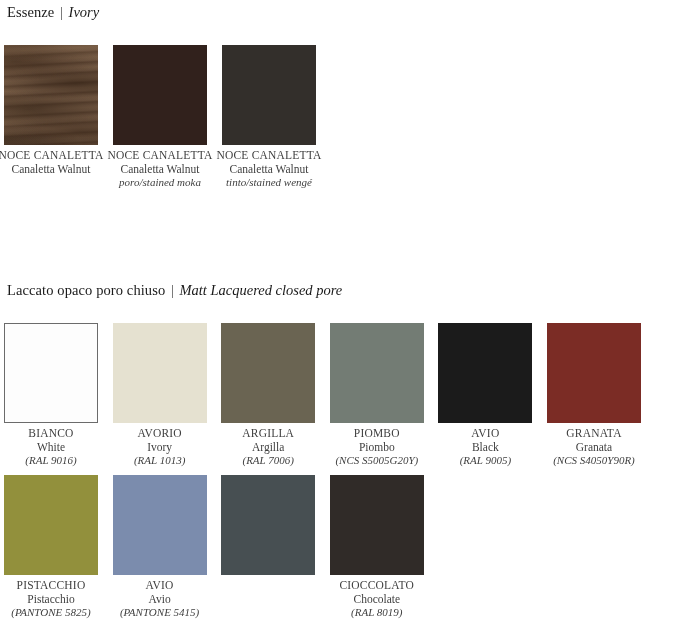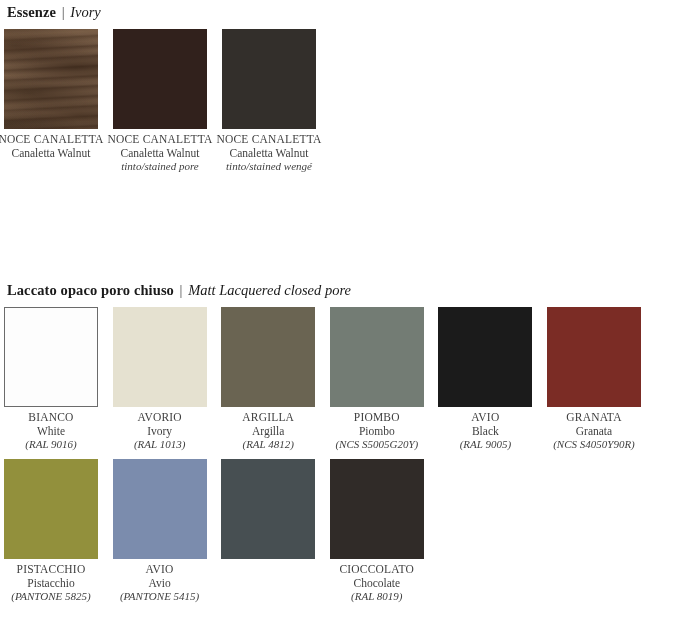--- a/index.html
+++ b/index.html
@@ -20,21 +20,21 @@
   
   .section-heading {
     position: absolute;
     left: 7px;
     font-size: 14.5px;
     line-height: 16px;
     white-space: nowrap;
     color: #1a1a1a;
   }
   .section-heading .it-name {
-    font-weight: bold;
+    font-weight: normal;
     letter-spacing: 0.1px;
     margin-top: 28px;
   }
   .section-heading .divider {
     font-weight: normal;
     color: #4a4a4a;
     padding: 0 2px;
   }
   .section-heading .en-name {
     font-style: italic;
@@ -52,20 +52,21 @@
   #wood-row  { top: 29px;  left: 7px; }
   #matt-row1 { top: 307px; left: 7px; }
   #matt-row2 { top: 459px; left: 7px; }
 
   .swatch-cell {
     width: 88px;
     margin-right: 20.6px;
     display: flex;
     flex-direction: column;
     align-items: center;
+    margin-top: 16px;
   }
   #wood-row .swatch-cell { margin-right: 21px; }
   .swatch-cell:last-child { margin-right: 0; }
 
   .chip {
     width: 94px;
     height: 100px;
     box-sizing: border-box;
     position: relative;
     overflow: hidden;
@@ -163,21 +164,21 @@
       <span class="cap-en">Canaletta Walnut</span>
 
     </div>
   </div>
 
   <div class="swatch-cell">
     <div class="chip" style="background-color: rgb(49, 33, 28);"></div>
     <div class="caption">
       <span class="cap-it">NOCE CANALETTA</span>
       <span class="cap-en">Canaletta Walnut</span>
-      <span class="cap-note">tinto/stained pore</span>
+      <span class="cap-note">poro/stained moka</span>
     </div>
   </div>
 
   <div class="swatch-cell">
     <div class="chip" style="background-color: rgb(51, 47, 43);"></div>
     <div class="caption">
       <span class="cap-it">NOCE CANALETTA</span>
       <span class="cap-en">Canaletta Walnut</span>
       <span class="cap-note">tinto/stained wengé</span>
     </div>
@@ -209,21 +210,21 @@
       <span class="cap-en">Ivory</span>
       <span class="cap-note">(RAL 1013)</span>
     </div>
   </div>
 
   <div class="swatch-cell">
     <div class="chip" style="background-color: rgb(106, 100, 82);"></div>
     <div class="caption">
       <span class="cap-it">ARGILLA</span>
       <span class="cap-en">Argilla</span>
-      <span class="cap-note">(RAL 4812)</span>
+      <span class="cap-note">(RAL 7006)</span>
     </div>
   </div>
 
   <div class="swatch-cell">
     <div class="chip" style="background-color: rgb(115, 124, 116);"></div>
     <div class="caption">
       <span class="cap-it">PIOMBO</span>
       <span class="cap-en">Piombo</span>
       <span class="cap-note">(NCS S5005G20Y)</span>
     </div>

